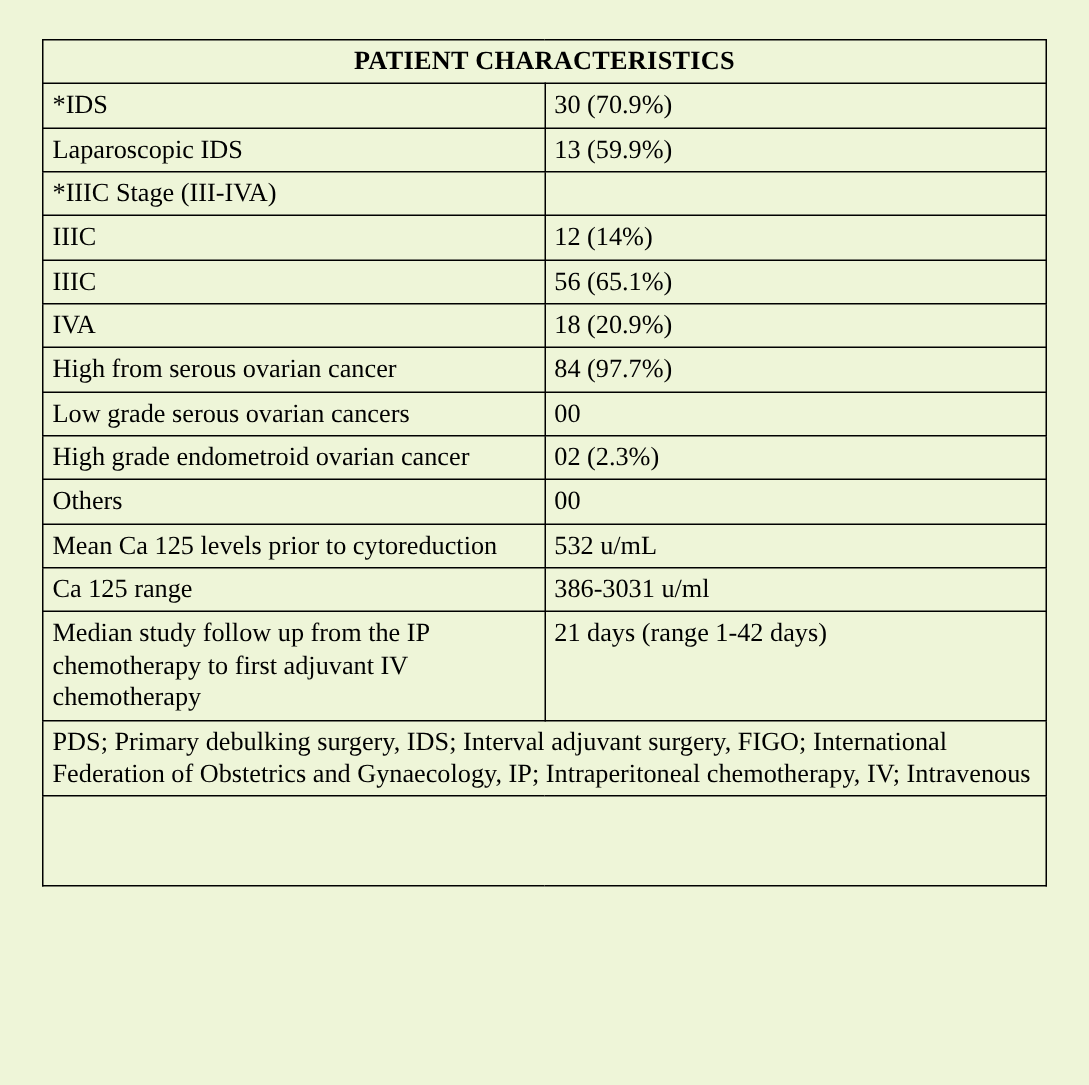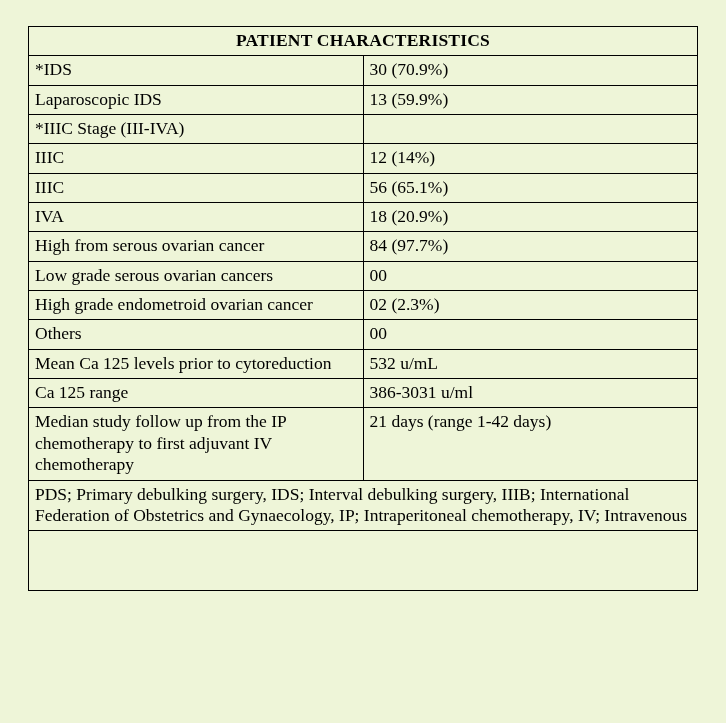--- a/index.html
+++ b/index.html
@@ -113,20 +113,20 @@
       </tr>
       <tr>
         <td class="label-cell">Ca 125 range</td>
         <td class="value-cell">386-3031 u/ml</td>
       </tr>
       <tr>
         <td class="label-cell">Median study follow up from the IP chemotherapy to first adjuvant IV chemotherapy</td>
         <td class="value-cell">21 days (range 1-42 days)</td>
       </tr>
       <tr>
-        <td class="footnote-cell" colspan="2">PDS; Primary debulking surgery, IDS; Interval debulking surgery, IIIB; International Federation of Obstetrics and Gynaecology, IP; Intraperitoneal chemotherapy, IV; Intravenous</td>
+        <td class="footnote-cell" colspan="2">PDS; Primary debulking surgery, IDS; Interval adjuvant surgery, FIGO; International Federation of Obstetrics and Gynaecology, IP; Intraperitoneal chemotherapy, IV; Intravenous</td>
       </tr>
       <tr>
         <td class="blank-cell" colspan="2"></td>
       </tr>
     </tbody>
   </table>
 </div>
 
 </body></html>

